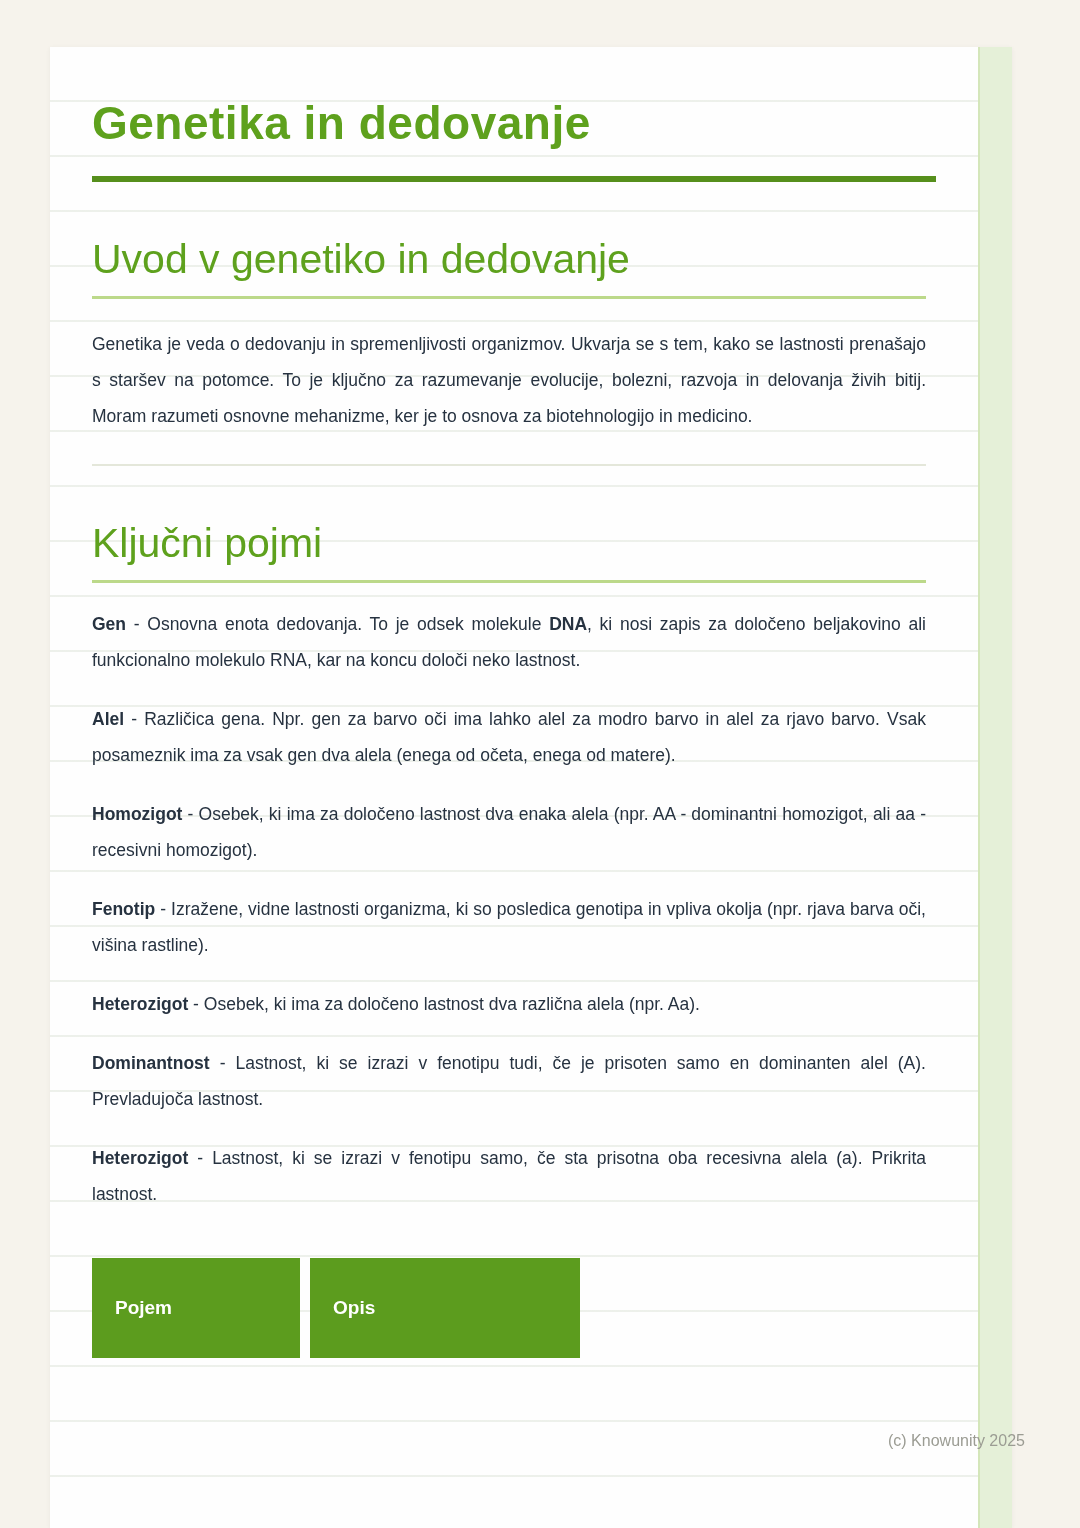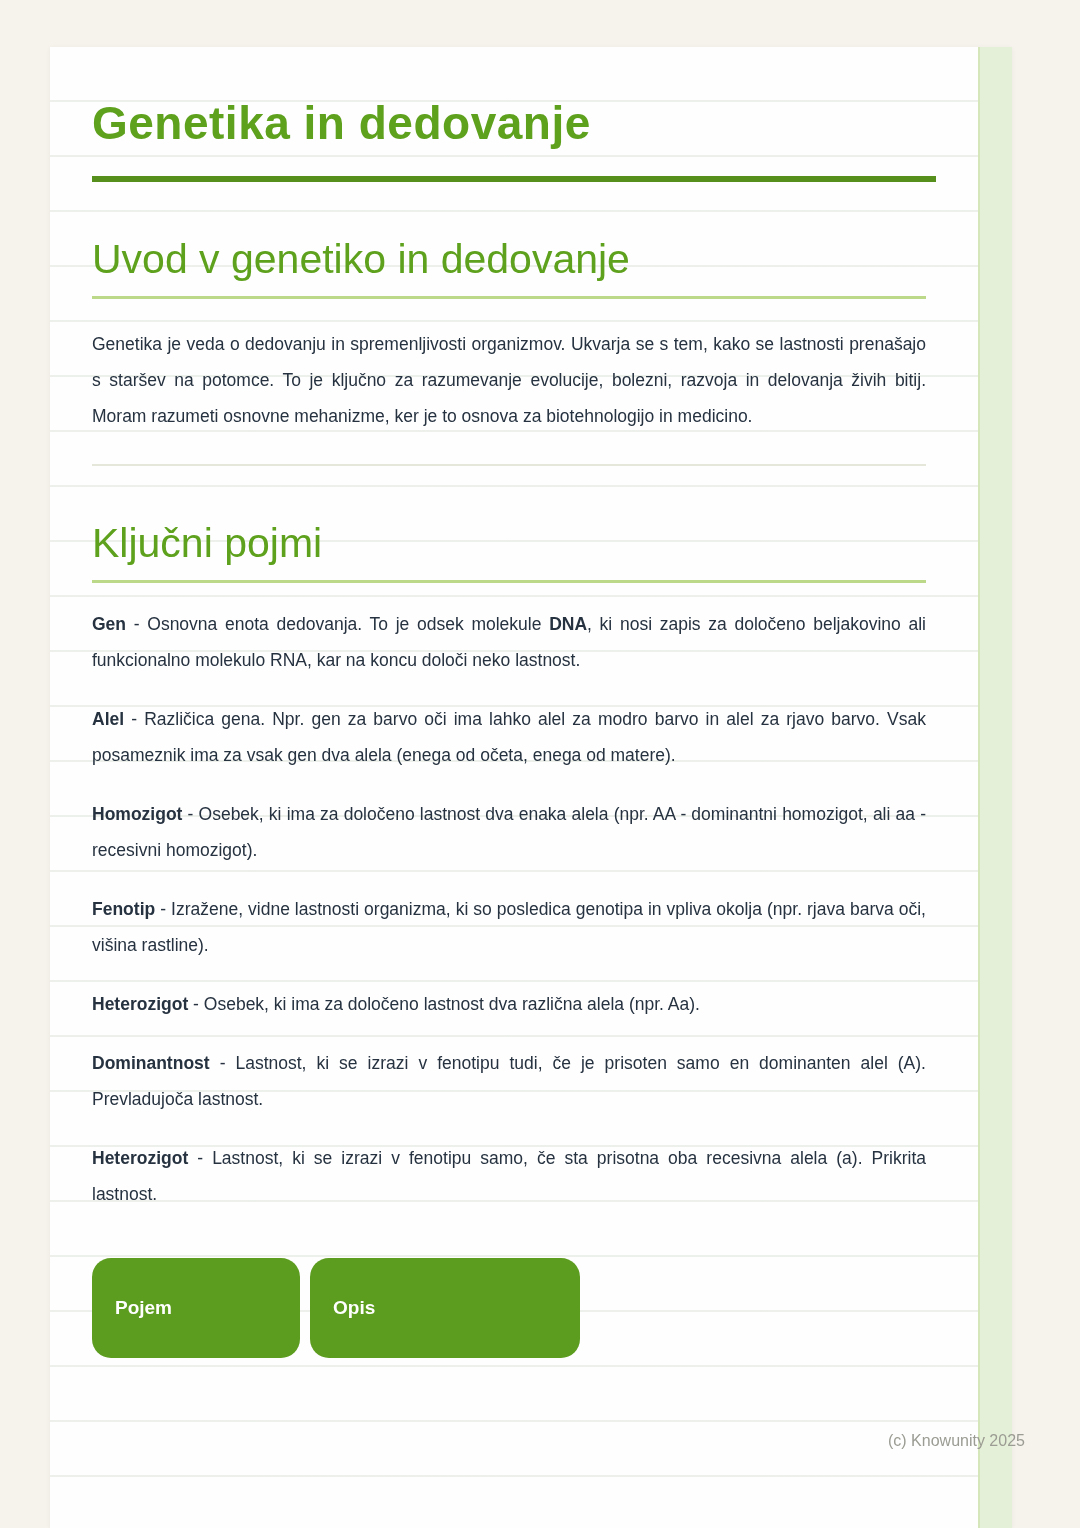--- a/index.html
+++ b/index.html
@@ -83,21 +83,20 @@
   }
   .cell {
     background: #5c9c1e;
     color: #ffffff;
     font-size: 19px;
     font-weight: 700;
     height: 100px;
     display: flex;
     align-items: center;
     padding-left: 23px;
-    border-radius: 19px;
   }
   .cell.c1 { width: 208px; }
   .cell.c2 { width: 270px; }
   .cell.c3 { width: 240px; }
   .watermark {
     position: absolute;
     left: 888px;
     top: 1432px;
     font-size: 16px;
     color: #9b9c93;

